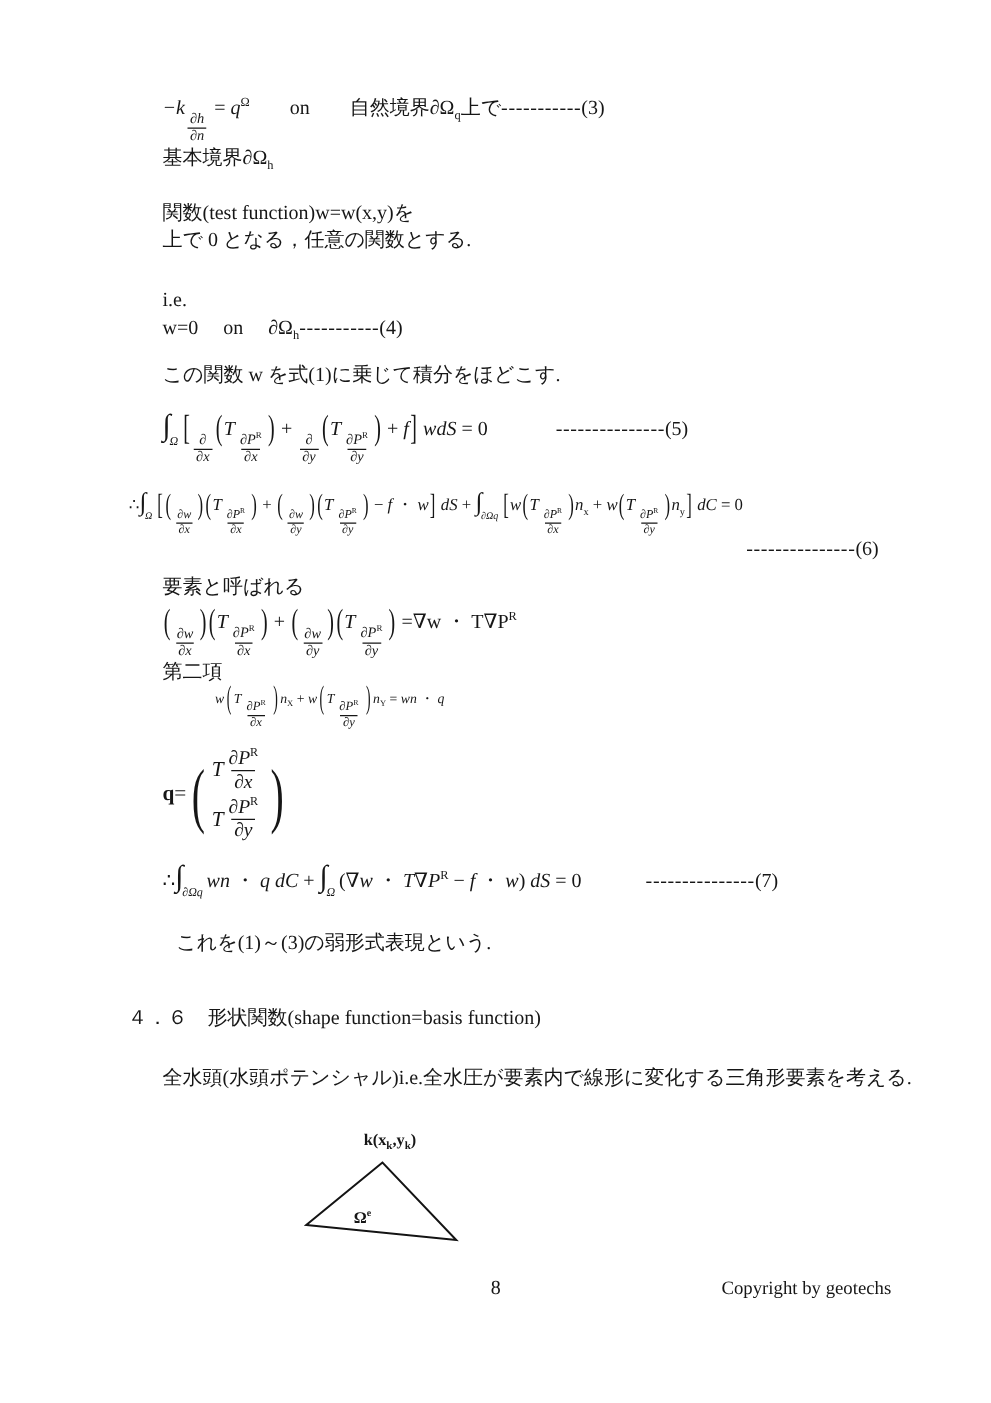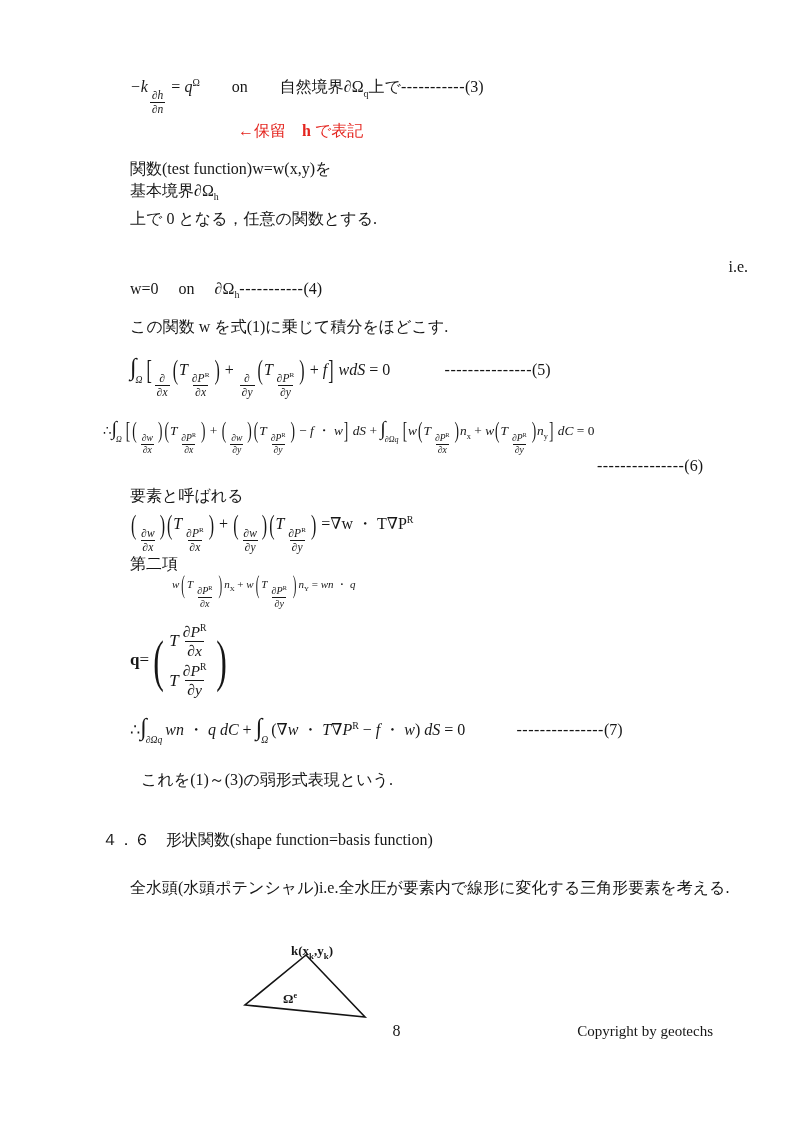--- a/index.html
+++ b/index.html
@@ -28,21 +28,21 @@
   .ld{letter-spacing:0.5px;font-style:normal;}
   .gap{display:inline-block;}
   .vec{display:inline-flex;align-items:center;vertical-align:middle;}
   .vec .vp{font-size:3.4em;font-weight:200;line-height:0.85;transform:scaleX(0.55);}
   .vec .vrows{display:inline-flex;flex-direction:column;row-gap:3px;margin:0 1px;}
   .vec .vrow{display:inline-flex;align-items:center;}
   
   .eq3{margin-top:0;}
   .rednote{margin-top:4px;margin-left:108px;}
   .p1a{margin-top:16px;}
-  .ie{margin-top:26px;text-align:right;}
+  .ie{margin-top:26px;}
   .applyw{margin-top:10px;}
   .eq5{margin-top:18px;}
   .gauss{margin-top:14px;}
   .eq6{margin-top:18px;margin-left:-27px;font-size:13.4px;}
   .eq6n{text-align:right;padding-right:45px;margin-top:0px;}
   .firstterm{margin-top:8px;}
   .eqA{margin-top:2px;}
   .secondterm{margin-top:0;}
   .eqB{margin-top:2px;font-size:11px;margin-left:42px;}
   .qvec{margin-top:14px;font-size:17px;}
@@ -65,24 +65,23 @@
 </head>
 <body>
 
 <div class="page">
   <div class="content">
 
     <div class="l eqline eq3"><span class="it">−k</span><span class="frac">
           <span class="num"><span class="it">∂h</span></span>
           <span class="den"><span class="it">∂n</span></span>
         </span><span class="rm"> = </span><span class="it">q</span><sup>Ω</sup><span class="rm">　　on　　</span><span class="rm">自然境界∂Ω</span><sub>q</sub><span class="rm">上で</span><span class="ld">-----------</span><span class="rm">(3)</span></div>
-    <div class="l rednote red"><span class="rm">←保留　</span><span class="bf">h</span><span class="rm"> で表記</span></div>
 
+    <div class="l"><span class="rm">基本境界∂Ω</span><sub>h</sub></div>
     <div class="l p1a">関数(test function)w=w(x,y)を</div>
-    <div class="l"><span class="rm">基本境界∂Ω</span><sub>h</sub></div>
     <div class="l">上で 0 となる，任意の関数とする.</div>
 
     <div class="l ie">i.e.</div>
     <div class="l eqline"><span class="rm">w=0　 on　 ∂Ω</span><sub>h</sub><span class="ld">-----------</span><span class="rm">(4)</span></div>
 
     <div class="l applyw">この関数 w を式(1)に乗じて積分をほどこす.</div>
 
     <div class="l eqline eq5"><span class="intw"><span class="intsign">∫</span><sub><span class="it">Ω</span></sub></span><span class="bp">[</span><span class="frac">
           <span class="num"><span class="rm">∂</span></span>
           <span class="den"><span class="it">∂x</span></span>
@@ -171,21 +170,21 @@
     <div class="l sec">４．６　形状関数(shape function=basis function)</div>
 
     <div class="cst">
       <div class="l ind">全水頭(水頭ポテンシャル)i.e.全水圧が要素内で線形に変化する三角形要素を考える.</div>
     </div>
 
     <div class="fig">
       <svg width="220" height="110" viewBox="0 0 220 110">
         <polygon points="101,30 40,80 160,92" fill="none" stroke="#141414" stroke-width="1.6"></polygon>
       </svg>
-      <span class="vlabel" style="left:86px;top:18px;"><span class="rm">k(x</span><sub>k</sub><span class="rm">,y</span><sub>k</sub><span class="rm">)</span></span>
+      <span class="vlabel" style="left:86px;top:4px;"><span class="rm">k(x</span><sub>k</sub><span class="rm">,y</span><sub>k</sub><span class="rm">)</span></span>
 
       <span class="olabel" style="left:78px;top:66px;"><span class="rm">Ω</span><sup>e</sup></span>
 
     </div>
 
   </div>
 
   <div class="pageno">8</div>
   <div class="copyright">Copyright by geotechs</div>
 </div>

